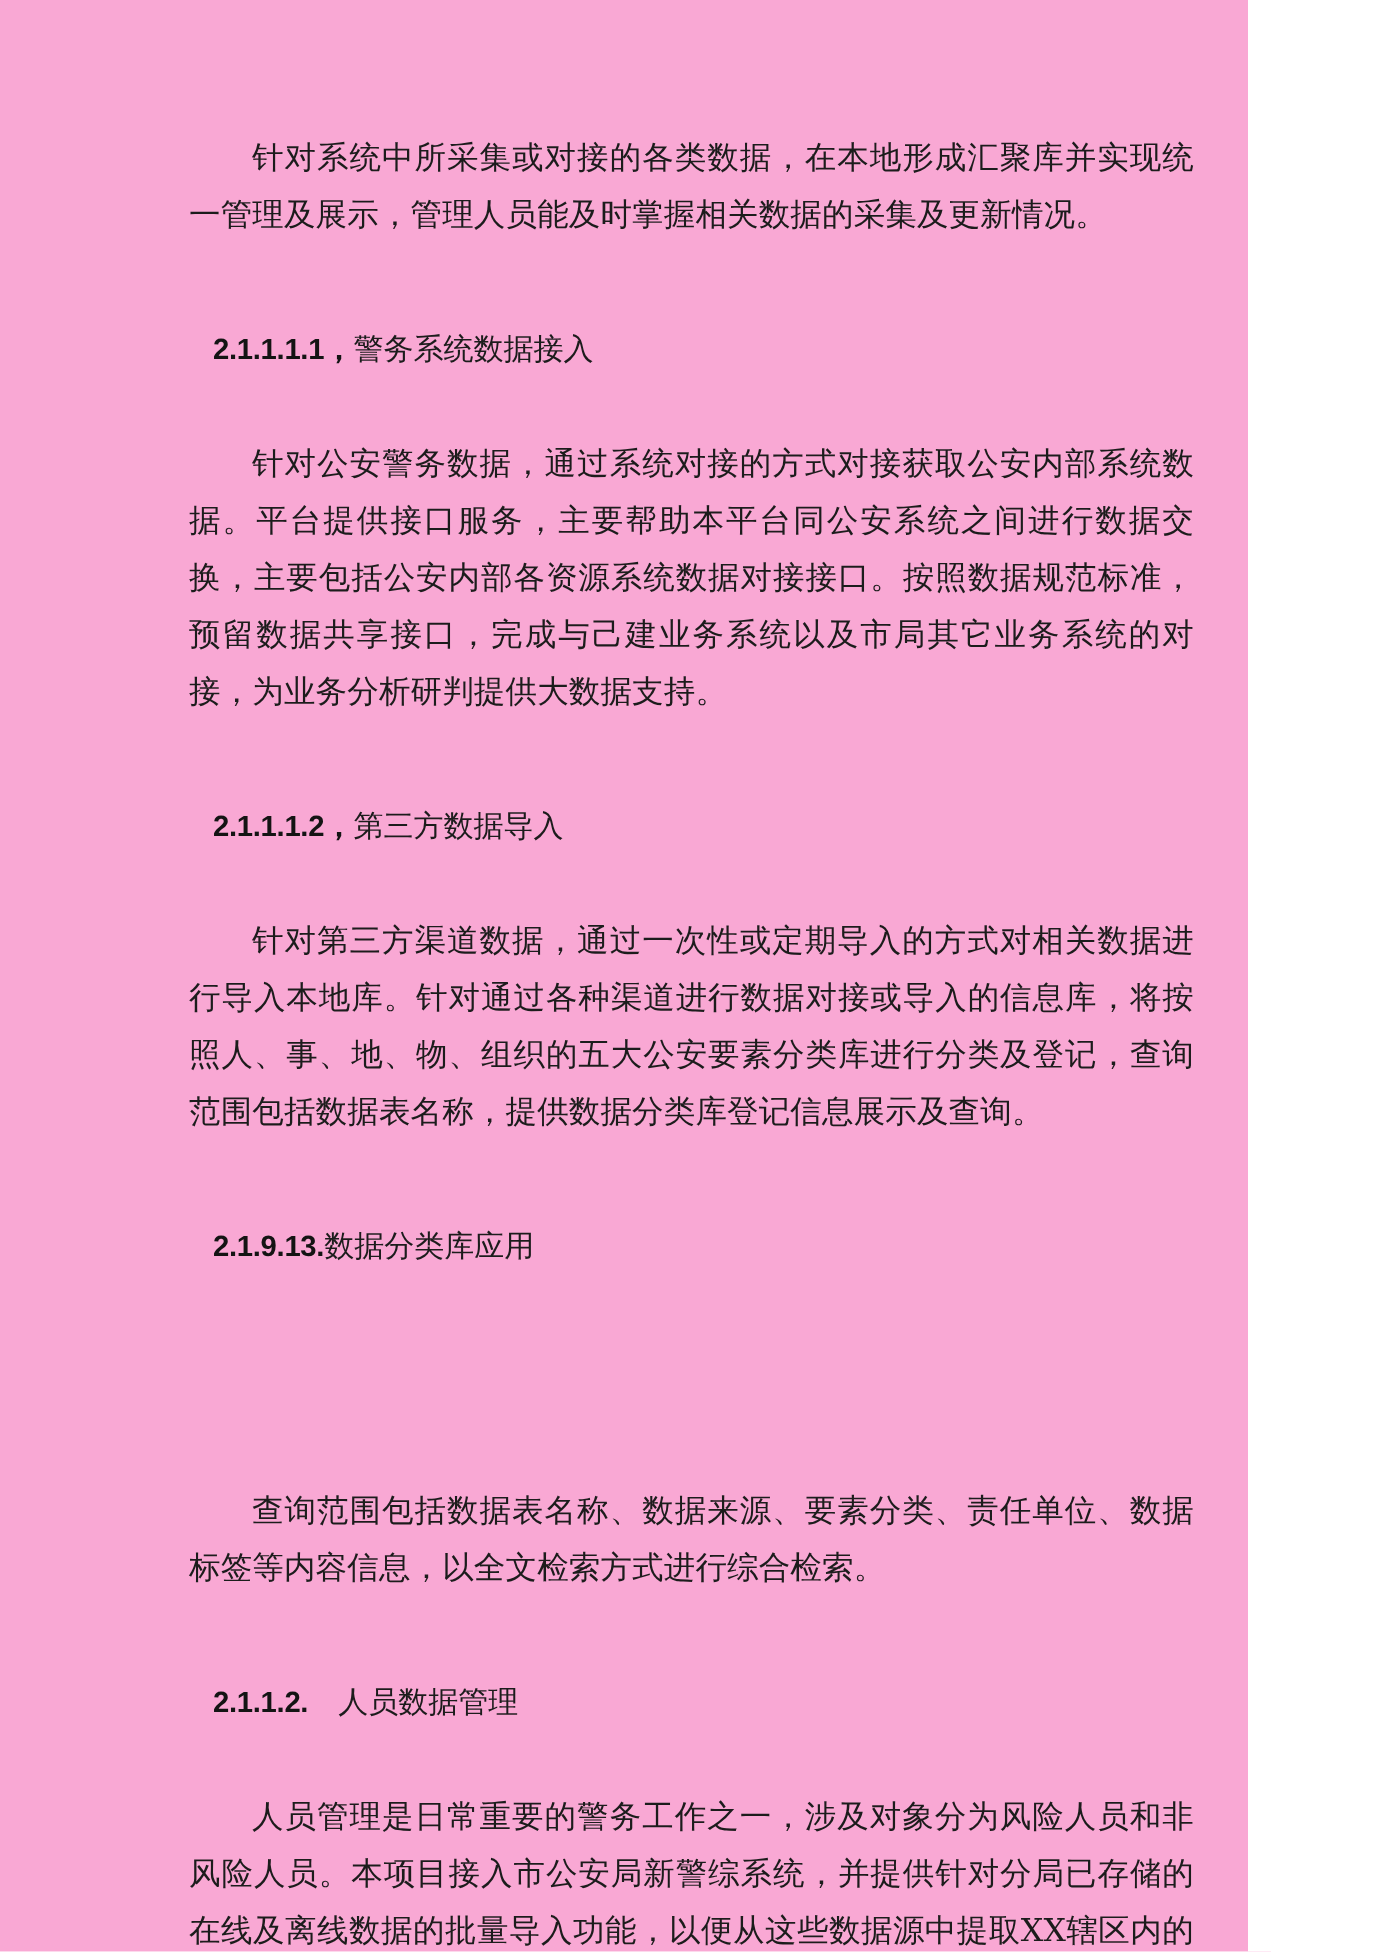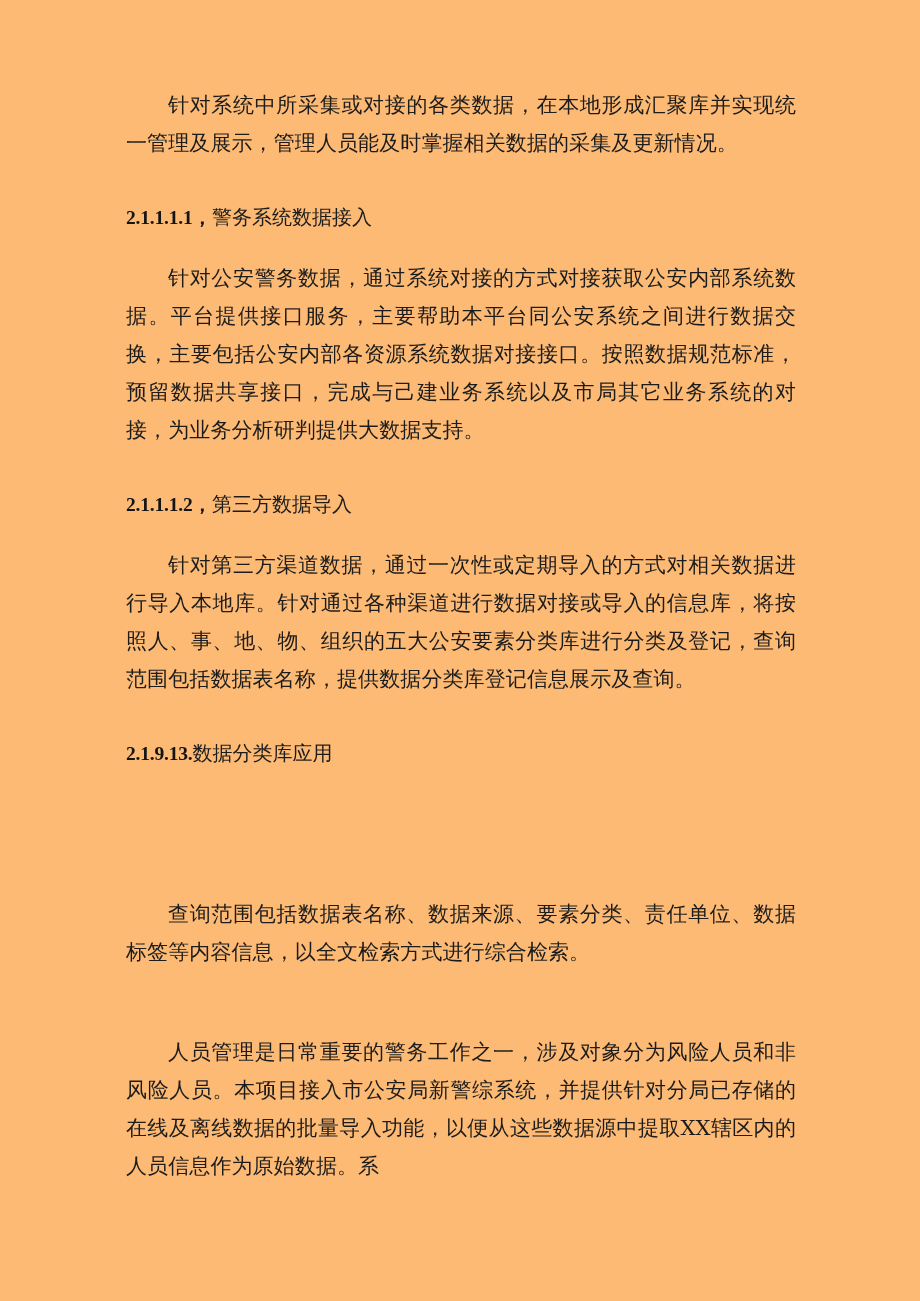--- a/index.html
+++ b/index.html
@@ -10,23 +10,23 @@
   }
 
   body {
     font-family: "DejaVu Serif", "Liberation Serif", serif;
     color: #1a1a1a;
     -webkit-font-smoothing: antialiased;
   }
 
   .page {
     position: relative;
-    width: 920px;
+    width: 832px;
     height: 1301px;
-    background: #fdba74;
+    background: #f9a8d4;
     overflow: hidden;
     box-sizing: border-box;
   }
 
   .content {
     position: absolute;
     left: 126px;
     top: 86px;
     width: 670px;
   }
@@ -40,25 +40,25 @@
     text-align: justify;
     text-justify: inter-character;
     text-indent: 42px;
     margin: 0;
     letter-spacing: 0.1px;
     word-break: break-all;
   }
 
   
   .heading {
-    font-family: Liberation Serif, serif;
+    font-family: Liberation Sans, sans-serif;
     font-size: 19.5px;
     line-height: 34px;
     color: #141414;
-    margin: 0;
+    margin: 16px;
     text-indent: 0;
     white-space: nowrap;
   }
 
   .heading .num {
     font-weight: bold;
     letter-spacing: -0.2px;
   }
 
   .heading .sep {
@@ -109,18 +109,21 @@
 
     <div class="gap-after-head"></div>
 
     <div class="gap-section"></div>
 
     <div class="gap-after-head"></div>
 
     <p class="para">查询范围包括数据表名称、数据来源、要素分类、责任单位、数据标签等内容信息，以全文检索方式进行综合检索。</p>
     <div class="gap-section"></div>
 
+    <div class="heading">
+      <span class="num">2.1.1.2.</span><span class="sep"></span><span class="htext">　人员数据管理</span>
+    </div>
     <div class="gap-after-head"></div>
 
     <p class="para">人员管理是日常重要的警务工作之一，涉及对象分为风险人员和非风险人员。本项目接入市公安局新警综系统，并提供针对分局已存储的在线及离线数据的批量导入功能，以便从这些数据源中提取XX辖区内的人员信息作为原始数据。系</p>
 
   </div>
 </div>
 
 </body></html>

